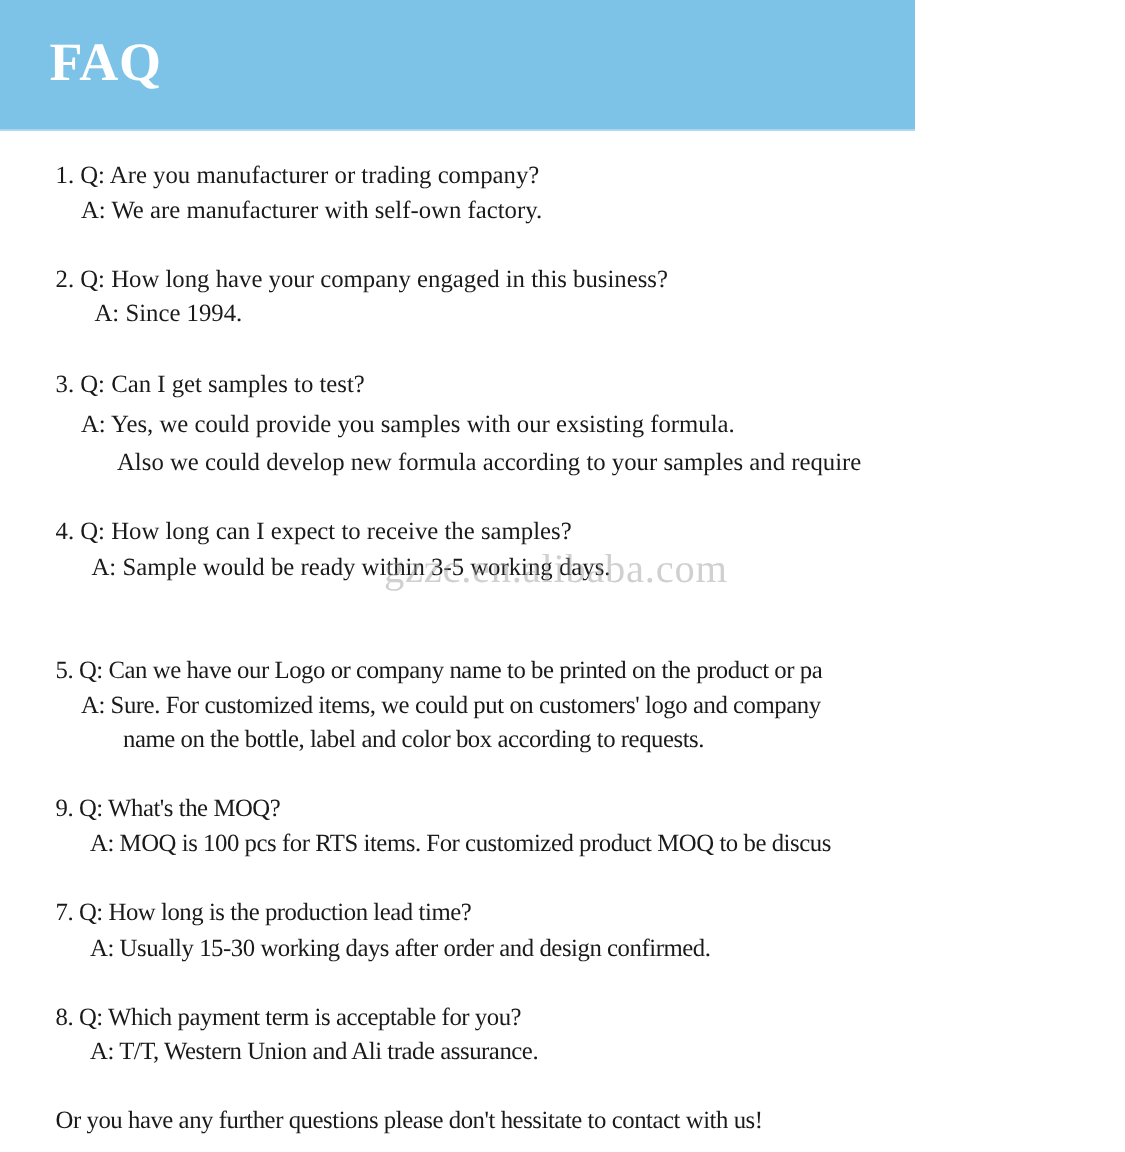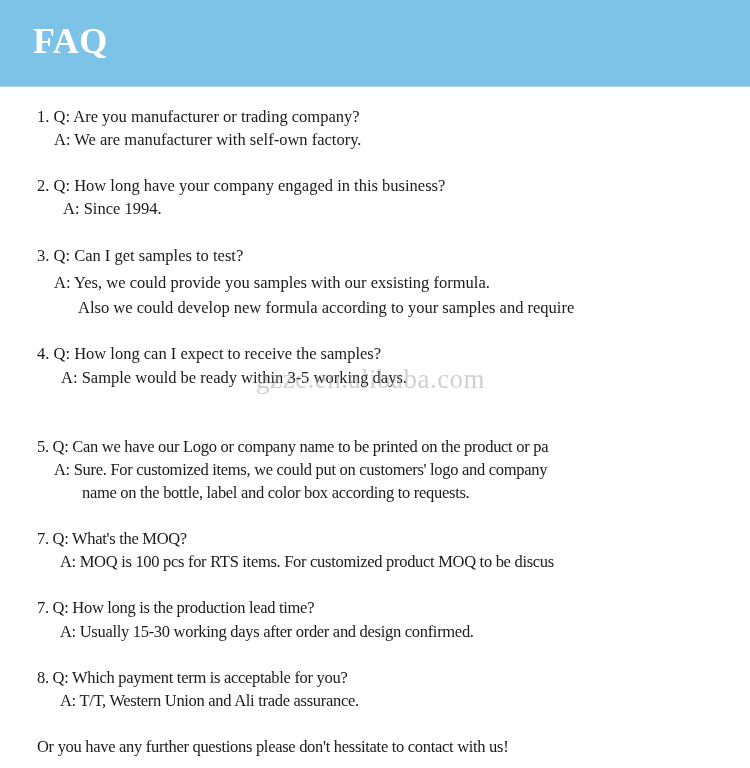--- a/index.html
+++ b/index.html
@@ -3,21 +3,21 @@
   <meta charset="utf-8">
   <style>
     html, body { margin: 0; padding: 0; }
     body {
       width: 750px; height: 768px; overflow: hidden;
       background: #ffffff; position: relative;
       font-family: "Liberation Serif", "DejaVu Serif", serif;
       color: #1a1a1a;
     }
     .header {
-      position: absolute; left: 0; top: 0; width: 750px; height: 86px;
+      position: absolute; left: 0; top: 0; width: 610px; height: 86px;
       background: #7cc3e7;
       border-bottom: 1px solid #a8d6ef;
     }
     .header-title {
       position: absolute; left: 33px; top: 20px;
       font-family: "Liberation Serif", "DejaVu Serif", serif;
       font-weight: bold; font-size: 36px; color: #ffffff; letter-spacing: 0.5px;
     }
     .content {
       position: absolute; left: 0; top: 0; width: 622px; height: 756px; overflow: hidden;
@@ -51,21 +51,21 @@
   <div class="line" style="left:54px;top:273px;">A: Yes, we could provide you samples with our exsisting formula.</div>
   <div class="line" style="left:78px;top:298px;">Also we could develop new formula according to your samples and require</div>
 
   <div class="line" style="left:37px;top:344px;">4. Q: How long can I expect to receive the samples?</div>
   <div class="line" style="left:61px;top:368px;">A: Sample would be ready within 3-5 working days.</div>
 
   <div class="line" style="left:37px;top:437px;letter-spacing:-0.3px;">5. Q: Can we have our Logo or company name to be printed on the product or pa</div>
   <div class="line" style="left:54px;top:460px;letter-spacing:-0.3px;">A: Sure. For customized items, we could put on customers' logo and company</div>
   <div class="line" style="left:82px;top:483px;letter-spacing:-0.3px;font-family:Liberation Serif, serif;">name on the bottle, label and color box according to requests.</div>
 
-  <div class="line" style="left:37px;top:529px;letter-spacing:-0.3px;">7. Q: What's the MOQ?</div>
+  <div class="line" style="left:37px;top:529px;letter-spacing:-0.3px;">9. Q: What's the MOQ?</div>
   <div class="line" style="left:60px;top:552px;letter-spacing:-0.3px;">A: MOQ is 100 pcs for RTS items. For customized product MOQ to be discus</div>
 
   <div class="line" style="left:37px;top:598px;letter-spacing:-0.3px;">7. Q: How long is the production lead time?</div>
   <div class="line" style="left:60px;top:622px;letter-spacing:-0.3px;">A: Usually 15-30 working days after order and design confirmed.</div>
 
   <div class="line" style="left:37px;top:668px;letter-spacing:-0.3px;">8. Q: Which payment term is acceptable for you?</div>
   <div class="line" style="left:60px;top:691px;letter-spacing:-0.3px;">A: T/T, Western Union and Ali trade assurance.</div>
 
   <div class="line" style="left:37px;top:737px;letter-spacing:-0.3px;">Or you have any further questions please don't hessitate to contact with us!</div>
 </div>

